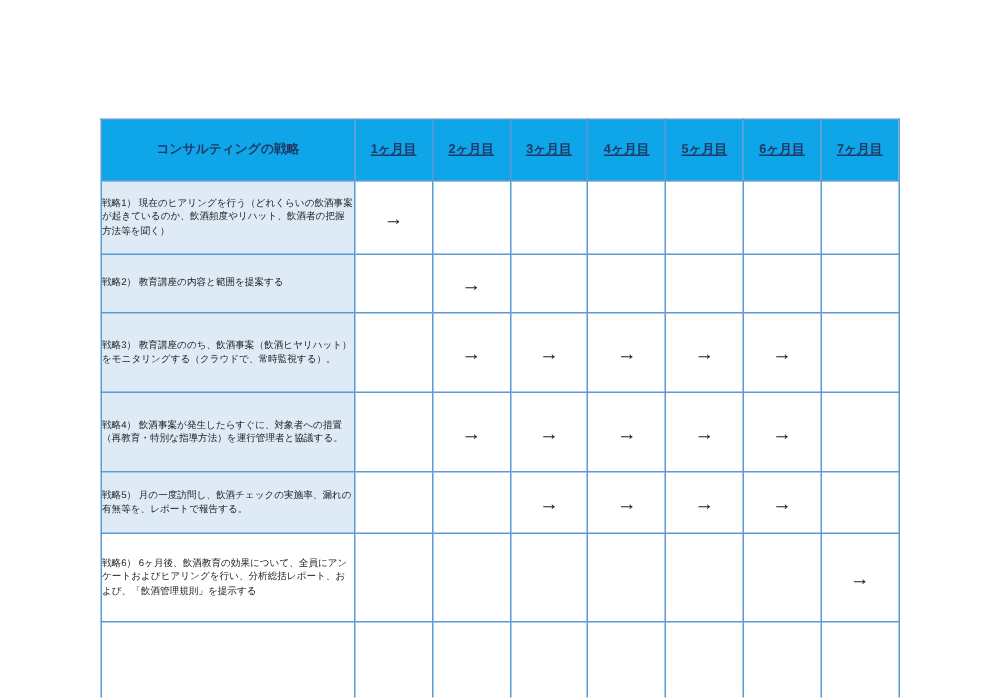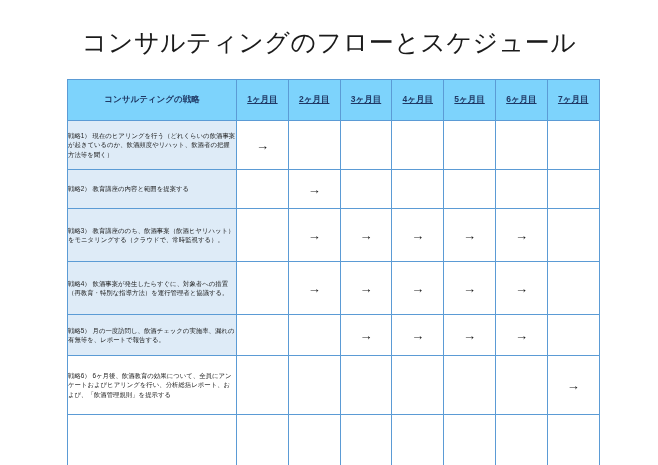--- a/index.html
+++ b/index.html
@@ -43,21 +43,21 @@
     width: 524px;
     table-layout: fixed;
   }
   table.flow th, table.flow td {
     border: 1px solid #5b9bd5;
     vertical-align: middle;
     padding: 0;
   }
   thead th {
     height: 40px;
-    background: #7dd3fc;
+    background: #0ea5e9;
     font-size: 8.5px;
     font-weight: bold;
     color: #1f3864;
     text-align: center;
   }
   thead th.strategy-col {
     width: 168px;
     font-size: 8.5px;
   }
   thead th.month-col {
@@ -95,21 +95,20 @@
   tr.r5 td { height: 40px; }
   tr.r6 td { height: 58px; }
   tr.r7 td { height: 56px; }
   tr.r7 td.desc { background: #ffffff; }
 </style>
 </head>
 <body>
 
 <div class="slide">
 
-  <div class="slide-title">コンサルティングのフローとスケジュール</div>
 
   <div class="table-wrap">
     <table class="flow">
       <thead>
         <tr>
           <th class="strategy-col">コンサルティングの戦略</th>
           <th class="month-col">1ヶ月目</th>
           <th class="month-col">2ヶ月目</th>
           <th class="month-col">3ヶ月目</th>
           <th class="month-col">4ヶ月目</th>

